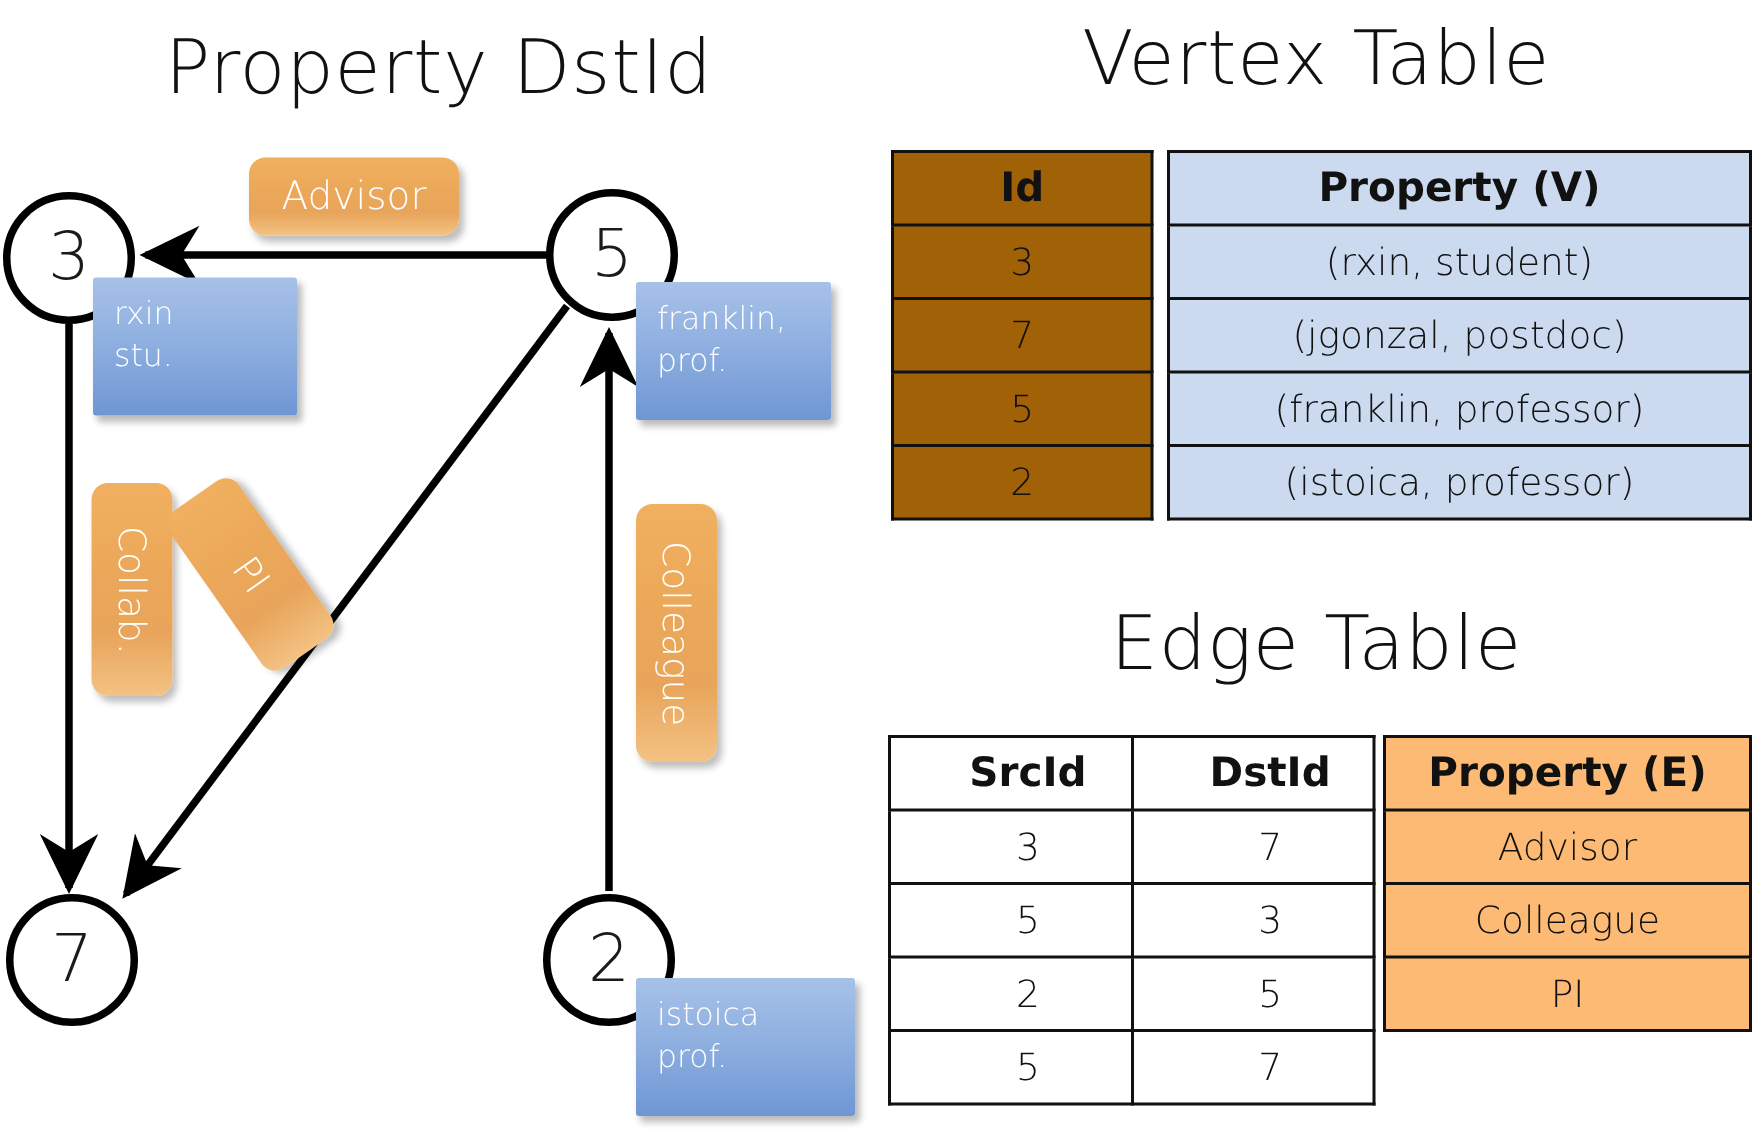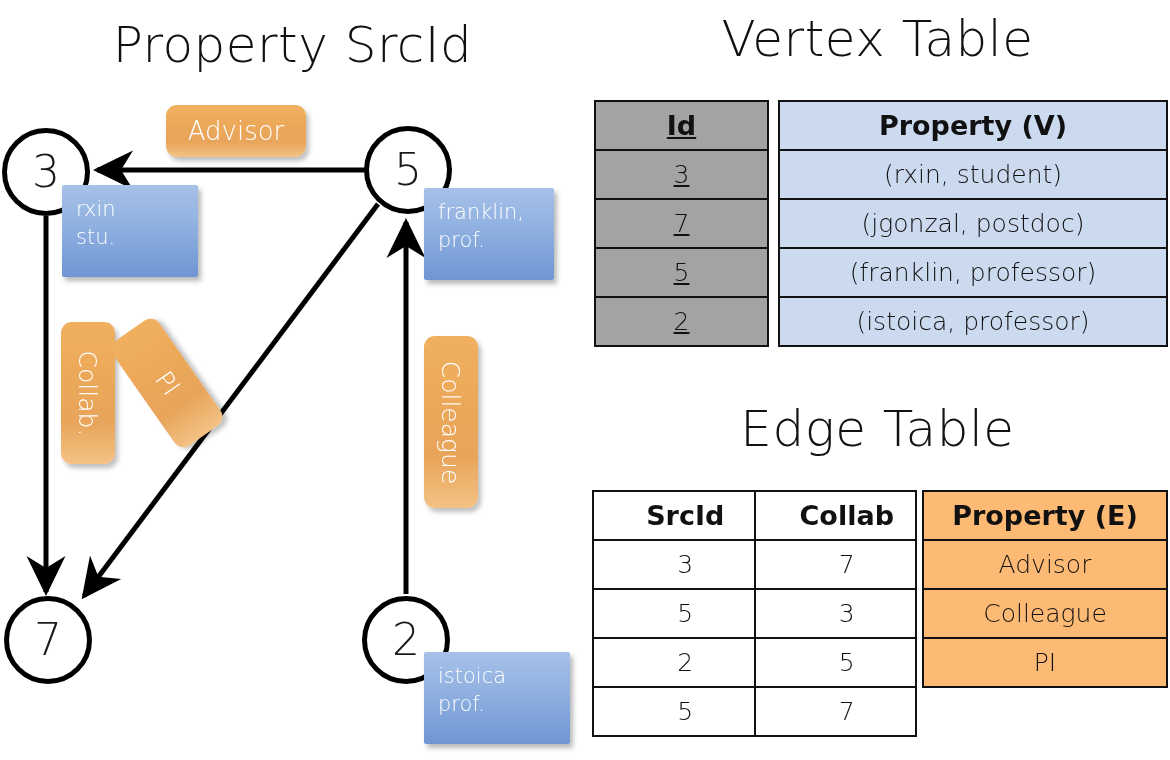--- a/index.html
+++ b/index.html
@@ -141,37 +141,37 @@
     vertical-align: middle;
     padding: 0;
     font-weight: 300;
     color: #111111;
   }
   .tbl th { font-weight: 700; }
 
   
   #vertex-id-table   { left: 594px; top: 100px; width: 175px; }
   #vertex-prop-table { left: 778px; top: 100px; width: 390px; }
-  #vertex-id-table td, #vertex-id-table th { height: 47px; font-size: 25px; background: #a3a3a3; text-decoration: underline; }
+  #vertex-id-table td, #vertex-id-table th { height: 47px; font-size: 25px; background: #a16207; }
   #vertex-prop-table td, #vertex-prop-table th { height: 47px; font-size: 25px; background: #ccdaef; }
   #vertex-prop-table th { font-size: 27px; }
 
   
   #edge-key-table  { left: 592px; top: 490px; width: 325px; }
   #edge-prop-table { left: 922px; top: 490px; width: 246px; }
   #edge-key-table td, #edge-key-table th { height: 47px; font-size: 25px; background: #ffffff; padding-left: 23px; }
   #edge-prop-table td, #edge-prop-table th { height: 47px; font-size: 25px; background: #fdba74; margin-top: 44px; }
   #edge-prop-table th { font-size: 27px; }
   #edge-key-table th { font-size: 27px; }
   #vertex-id-table th { font-size: 27px; }
 </style>
 </head>
 <body>
 
-<div class="title" id="title-property-graph">Property SrcId</div>
+<div class="title" id="title-property-graph">Property DstId</div>
 <div class="title" id="title-vertex-table">Vertex Table</div>
 <div class="title" id="title-edge-table">Edge Table</div>
 
 <div id="graph-panel">
 
   <svg id="graph-svg" viewBox="0 0 585 760">
     <defs>
       <marker id="arrowhead" markerWidth="9" markerHeight="9" refX="7.2" refY="4.5" orient="auto" markerUnits="strokeWidth">
         <path d="M0,0.6 L8,4.5 L0,8.4 L2.4,4.5 Z" fill="#000000"></path>
       </marker>
@@ -263,21 +263,21 @@
   <tr>
     <td>(istoica, professor)</td>
   </tr>
 </tbody>
   </table>
 
 <table class="tbl" id="edge-key-table">
   <tbody>
       <tr>
     <th style="width:50%">SrcId</th>
-    <th style="width:50%">Collab</th>
+    <th style="width:50%">DstId</th>
   </tr>
   <tr>
     <td>3</td>
     <td>7</td>
   </tr>
   <tr>
     <td>5</td>
     <td>3</td>
   </tr>
   <tr>

